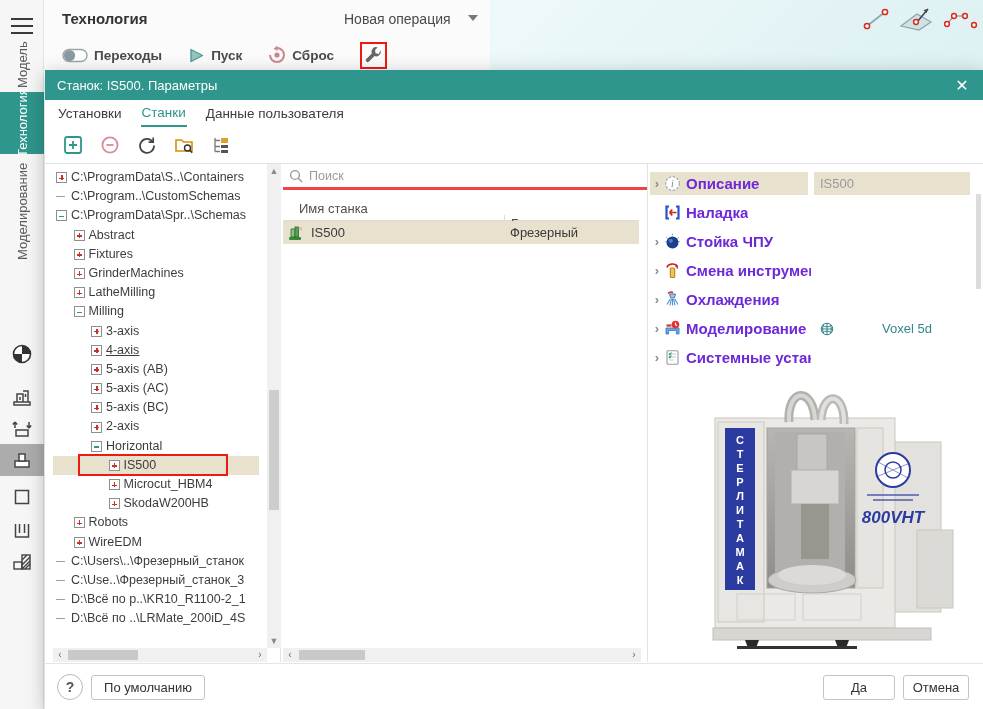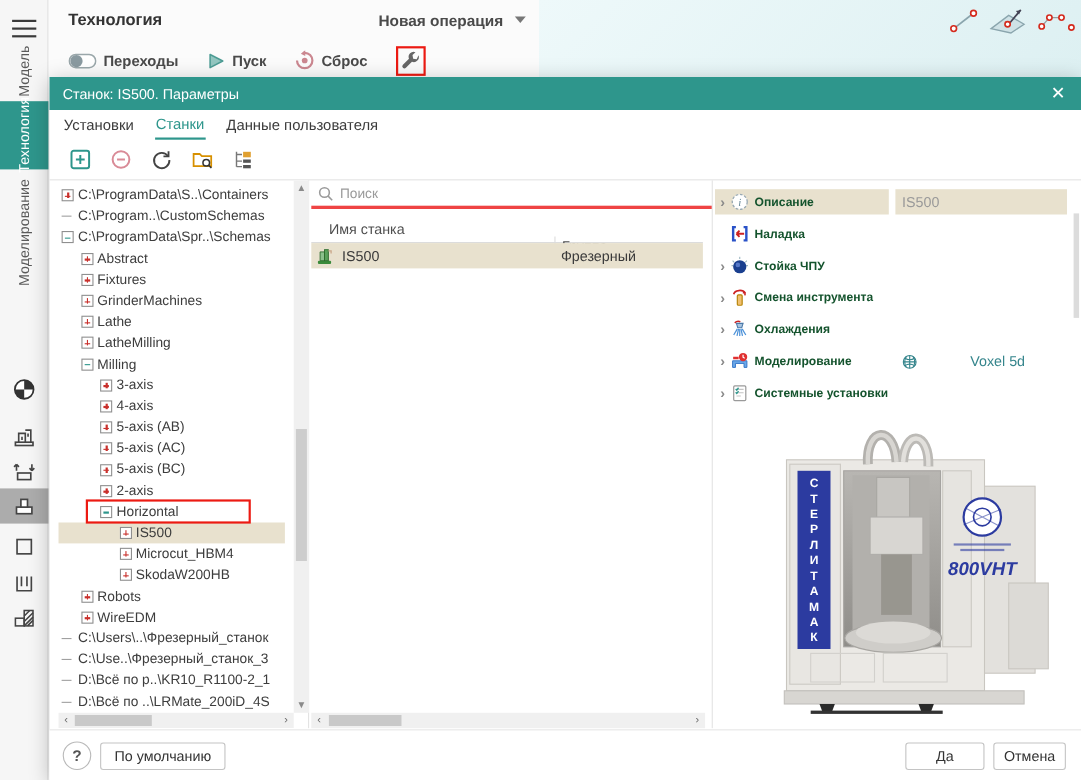--- a/index.html
+++ b/index.html
@@ -13,21 +13,21 @@
   .side-tab.active { background:#2E968C; color:#fff; }
   .side-tool { position:absolute; left:0; width:44px; height:32px; display:flex; align-items:center; justify-content:center; cursor:pointer; }
   .side-tool.active { background:#ACACAC; }
   .side-tool svg { width:22px; height:22px; }
 
   
   .topbar { position:absolute; left:44px; top:0; width:939px; height:70px; background:#fbfbfb; }
   .viewport { position:absolute; left:446px; top:0; width:493px; height:70px; background:linear-gradient(135deg,#eef9fa,#ddf0f2); }
   .geo-icons { position:absolute; right:4px; top:4px; display:flex; gap:4px; }
   .tb-title { position:absolute; left:18px; top:10px; font-size:15px; font-weight:bold; color:#333; }
-  .tb-op { position:absolute; left:300px; top:11px; font-size:14px; font-weight:bold; color:#4a4a4a; cursor:pointer; }
+  .tb-op { position:absolute; left:300px; top:11px; font-size:14px; font-weight:normal; color:#4a4a4a; cursor:pointer; }
   .tb-caret { position:absolute; left:424px; top:15px; width:0; height:0; border-left:5px solid transparent; border-right:5px solid transparent; border-top:6px solid #777; cursor:pointer; }
   .tb-row { position:absolute; left:18px; top:42px; height:26px; display:flex; align-items:center; }
   .tb-item { display:flex; align-items:center; gap:6px; margin-right:26px; cursor:pointer; font-size:13.5px; font-weight:bold; color:#4a4a4a; }
   .wrench-box { width:27px; height:27px; border:2px solid #ec1a12; display:flex; align-items:center; justify-content:center; cursor:pointer; }
 
   
   .dialog { position:absolute; left:45px; top:70px; width:938px; height:639px; background:#fff; box-shadow:0 4px 18px rgba(0,0,0,.25); z-index:10; }
   .dlg-title { position:absolute; left:0; top:0; width:100%; height:30px; background:#2E968C; color:#fff; font-size:13px; display:flex; align-items:center; padding-left:12px; }
   .dlg-close { position:absolute; right:10px; top:4px; width:22px; height:22px; color:#fff; font-size:16px; display:flex; align-items:center; justify-content:center; cursor:pointer; }
   .dlg-tabs { position:absolute; left:0; top:30px; width:100%; height:28px; display:flex; align-items:center; gap:18px; padding-left:12px; }
@@ -72,21 +72,21 @@
   .tbl-row .c1 { width:221px; padding-left:4px; display:flex; align-items:center; gap:6px; }
   .tbl-row .c2 { flex:1; padding-left:6px; }
 
   
   .prop-panel { position:absolute; left:605px; top:94px; width:333px; height:498px; }
   .acc-row { position:absolute; left:0; width:320px; height:23px; display:flex; align-items:center; cursor:pointer; }
   .acc-bg-label { position:absolute; left:0; top:0; width:158px; height:23px; background:#E8E1CE; z-index:0; }
   .acc-bg-value { position:absolute; left:164px; top:0; width:156px; height:23px; background:#E8E1CE; z-index:0; }
   .acc-chev { width:14px; text-align:center; color:#8a8a8a; font-size:13px; font-weight:bold; z-index:1; flex:none; }
   .acc-ico { width:18px; height:17px; margin-right:4px; z-index:1; flex:none; }
-  .acc-label { font-size:11px; font-weight:bold; color:#14532d; z-index:1; white-space:nowrap; overflow:hidden; max-width:125px; }
+  .acc-label { font-size:15px; font-weight:bold; color:#6d28d9; z-index:1; white-space:nowrap; overflow:hidden; max-width:125px; }
   .acc-val { position:absolute; left:170px; font-size:13px; z-index:1; display:flex; align-items:center; gap:5px; }
   .acc-val.muted { color:#9a9a9a; }
   .acc-val.voxel { color:#35858C;gap:48px; }
   .machine-image { position:absolute; left:35px; top:218px; width:290px; height:278px; }
   .brand-strip { position:absolute; left:41px; top:50px; width:28px; height:158px; writing-mode:vertical-rl; text-orientation:upright; color:#fff; font-size:11px; font-weight:bold; letter-spacing:2px; text-align:center; line-height:28px; }
   .prop-vthumb { position:absolute; right:2px; top:30px; width:5px; height:95px; background:#dcdcdc; cursor:pointer; }
 
   
   .dlg-footer { position:absolute; left:0; top:593px; width:100%; height:46px; border-top:1px solid #e5e5e5; background:#fff; }
   .help-btn { position:absolute; left:12px; top:10px; width:26px; height:26px; border:1px solid #b9b9b9; border-radius:50%; color:#555; font-weight:bold; font-size:14px; display:flex; align-items:center; justify-content:center; cursor:pointer; }
@@ -314,43 +314,36 @@
             <i class="h"></i>
             <i class="v"></i>
           </span>
           <span>GrinderMachines</span>
         </div>
         <div class="tree-row" style="padding-left: 20.5px;">
           <span class="expander">
             <i class="h"></i>
             <i class="v"></i>
           </span>
-          <span>Lathe</span>
-        </div>
-        <div class="tree-row" style="padding-left: 20.5px;">
-          <span class="expander">
-            <i class="h"></i>
-            <i class="v"></i>
-          </span>
           <span>LatheMilling</span>
         </div>
         <div class="tree-row" style="padding-left: 20.5px;">
           <span class="expander minus">
             <i class="h"></i>
           </span>
           <span>Milling</span>
         </div>
         <div class="tree-row" style="padding-left: 38px;">
           <span class="expander">
             <i class="h"></i>
             <i class="v"></i>
           </span>
           <span>3-axis</span>
         </div>
-        <div class="tree-row" style="padding-left: 38px;">
+        <div class="tree-row" style="padding-left: 38px; text-decoration: underline;">
           <span class="expander">
             <i class="h"></i>
             <i class="v"></i>
           </span>
           <span>4-axis</span>
         </div>
         <div class="tree-row" style="padding-left: 38px;">
           <span class="expander">
             <i class="h"></i>
             <i class="v"></i>

